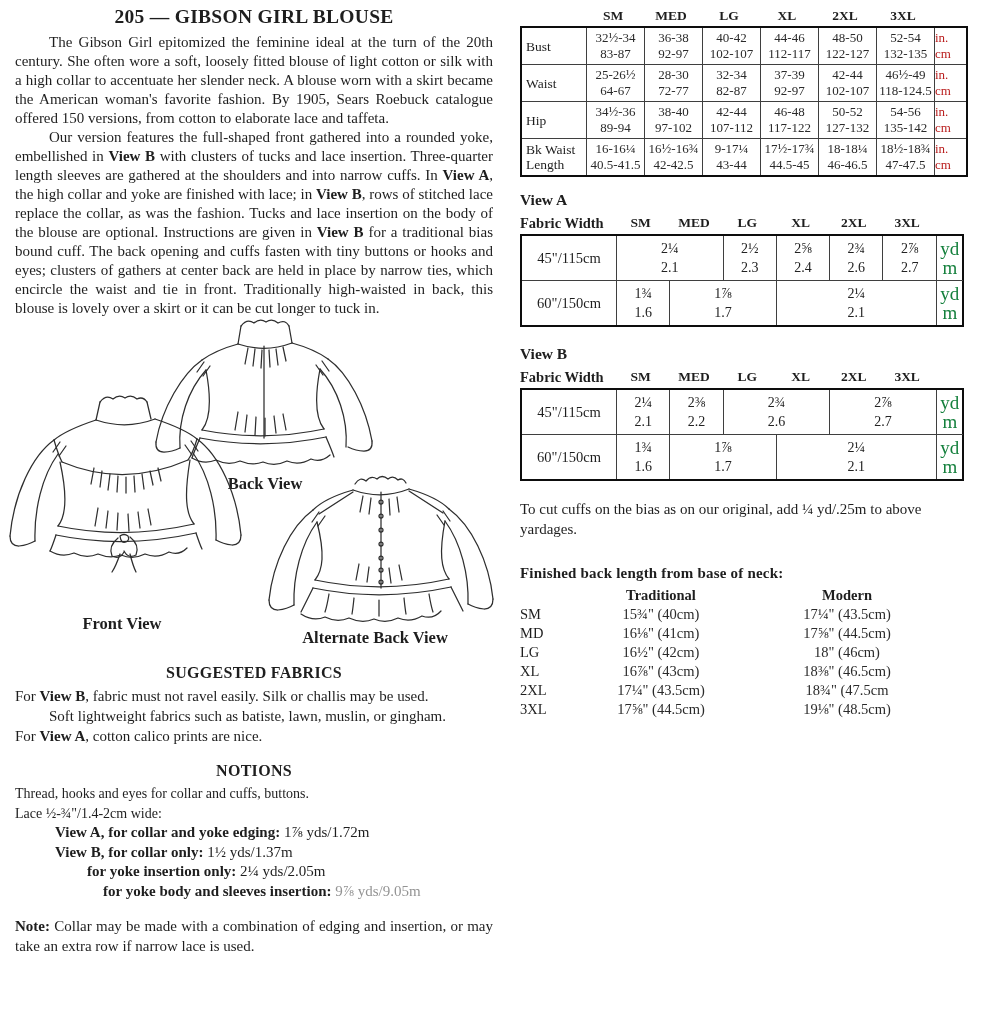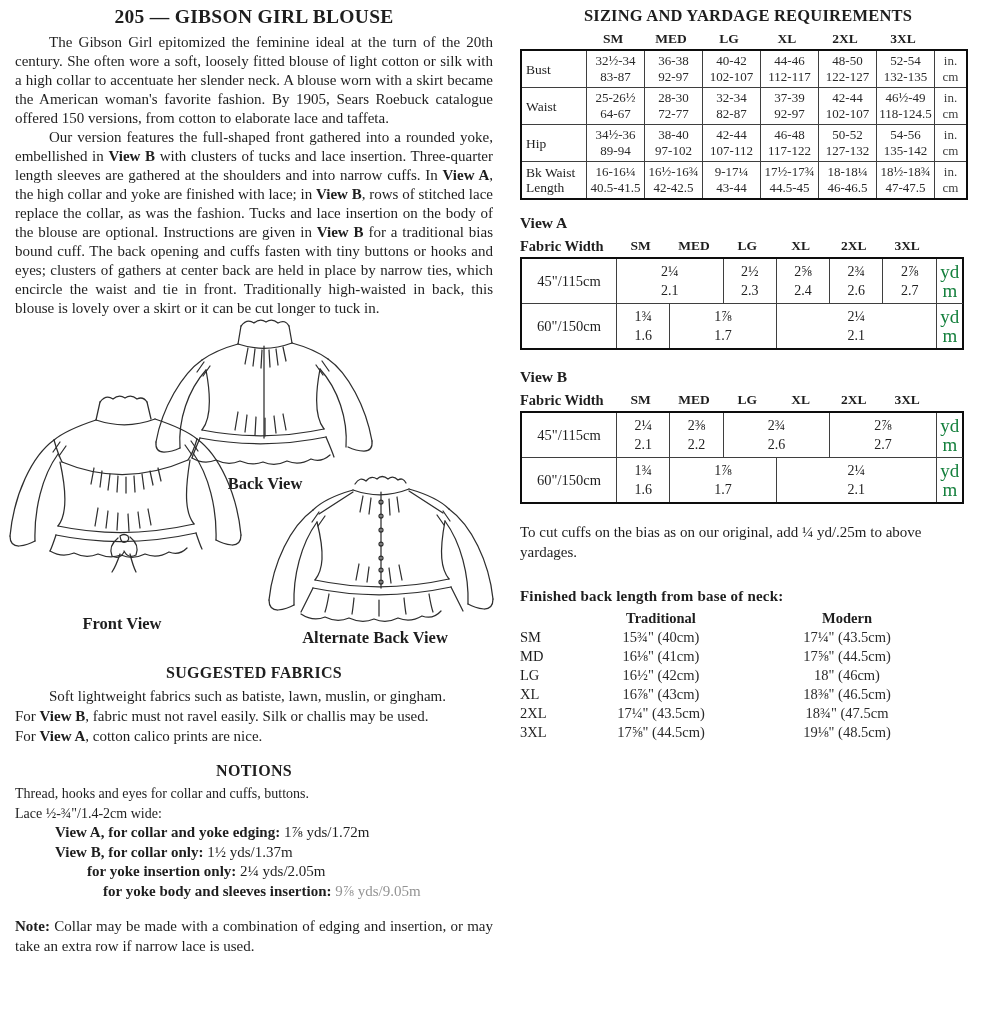--- a/index.html
+++ b/index.html
@@ -31,21 +31,21 @@
   .right-col{position:absolute;left:516px;top:6px;width:464px;}
   .sizing-title{text-align:center;font-weight:bold;font-size:16.5px;letter-spacing:.2px;margin-bottom:3px;}
   .sz-grid{display:grid;grid-template-columns:64px repeat(6,58px) 32px;width:444px;margin-left:4px;}
   .sz-headrow > div{font-weight:bold;font-size:13.5px;text-align:center;padding:2px 0;}
   .sz-table{border:2px solid #0d0d0d;}
   .sz-table > div{border-left:1px solid #3f3f3f;border-top:1px solid #3f3f3f;padding:2px 0;}
   .sz-table > div:nth-child(-n+8){border-top:none;}
   .sz-table > div:nth-child(8n+1){border-left:none;}
   .sz-label{display:flex;align-items:center;font-size:13.5px;padding-left:4px !important;line-height:15px;}
   .sz-cell{text-align:center;font-size:13px;line-height:16px;color:#2a2a2a;}
-  .sz-unit{font-size:13px;line-height:16px;text-align:center;color:#404040;}
+  .sz-unit{font-size:13px;line-height:16px;color:#b91c1c;}
   .view-head{font-weight:bold;font-size:15.5px;margin:14px 0 4px 4px;}
   .vh-row{display:grid;grid-template-columns:94px repeat(6,53.3px) 27px;width:440px;margin-left:4px;}
   .vh-row .fw{font-weight:bold;font-size:14.5px;text-align:left;padding:2px 0;}
   .vh-row .sz{font-weight:bold;font-size:13.5px;text-align:center;padding:2px 0;}
   .vt{display:grid;grid-template-columns:94px repeat(6,53.3px) 27px;width:440px;margin-left:4px;border:2px solid #0d0d0d;}
   .vt .cell{border-left:1px solid #3f3f3f;border-top:1px solid #3f3f3f;padding:3px 0;}
   .vt .r0{border-top:none !important;}
   .vt .c0{border-left:none !important;}
   .vt .sp2{grid-column:span 2;}
   .vt .sp3{grid-column:span 3;}
@@ -149,39 +149,38 @@
         <circle cx="122" cy="116" r="2"></circle>
         <path d="M104,30 l-3,16 M112,32 l-2,16 M130,33 l1,16 M138,31 l2,15"></path>
         <path d="M100,98 l-3,16 M110,101 l-2,15 M130,102 l2,15 M140,99 l3,15"></path>
         <path d="M60,46 l-7,10 M66,50 l-7,10 M184,45 l7,10 M178,49 l7,10"></path>
       </g>
     </svg>
     <div class="illo-label" style="left:360px;top:310px;">Alternate Back View</div>
   </div>
 
   <div class="sec-head" style="margin-top:10px;">SUGGESTED FABRICS</div>
+  <div class="fab-line"><span>For </span><b>View B</b><span>, fabric must not ravel easily. Silk or challis may be used.</span></div>
   <div class="fab-line indent">Soft lightweight fabrics such as batiste, lawn, muslin, or gingham.</div>
-  <div class="fab-line"><span>For </span><b>View B</b><span>, fabric must not ravel easily. Silk or challis may be used.</span></div>
   <div class="fab-line"><span>For </span><b>View A</b><span>, cotton calico prints are nice.</span></div>
 
   <div class="notions-block">
     <div class="sec-head">NOTIONS</div>
     <div class="not-line">Thread, hooks and eyes for collar and cuffs, buttons.</div>
     <div class="not-line">Lace ½-¾"/1.4-2cm wide:</div>
     <div class="notion ind1"><b>View A, for collar and yoke edging:</b> <span>1⅞ yds/1.72m</span></div>
     <div class="notion ind1"><b>View B, for collar only:</b> <span>1½ yds/1.37m</span></div>
     <div class="notion ind2"><b>for yoke insertion only:</b> <span>2¼ yds/2.05m</span></div>
     <div class="notion ind3"><b>for yoke body and sleeves insertion:</b> <span class="muted">9⅞ yds/9.05m</span></div>
   </div>
 
   <p class="note-para"><b>Note:</b><span> Collar may be made with a combination of edging and insertion, or may take an extra row if narrow lace is used.</span></p>
 </div>
 
 <div class="right-col">
-  <div class="sizing-title">SIZING AND YARDAGE REQUIREMENTS</div>
 
   <div class="sz-grid sz-headrow">
     <div></div>
     <div>SM</div>
     <div>MED</div>
     <div>LG</div>
     <div>XL</div>
     <div>2XL</div>
     <div>3XL</div>
     <div></div>

